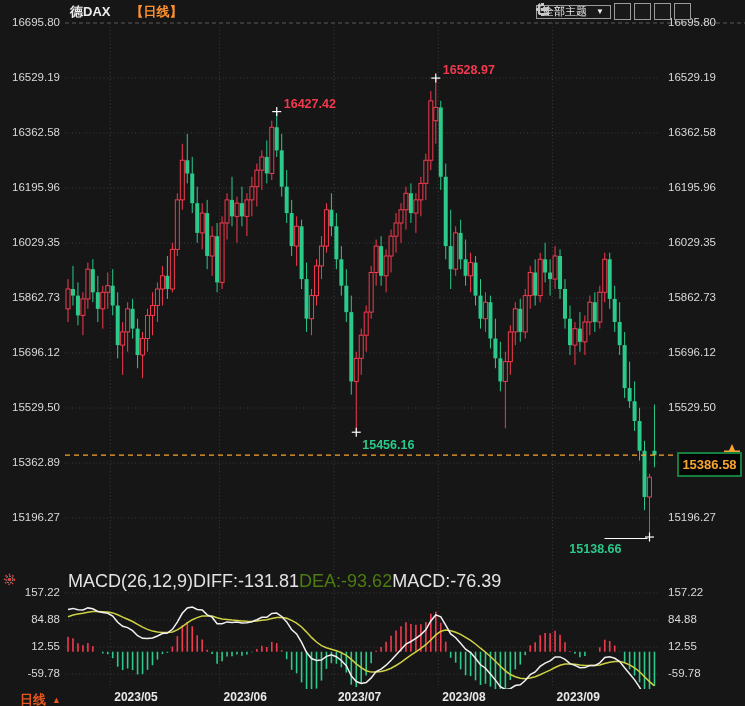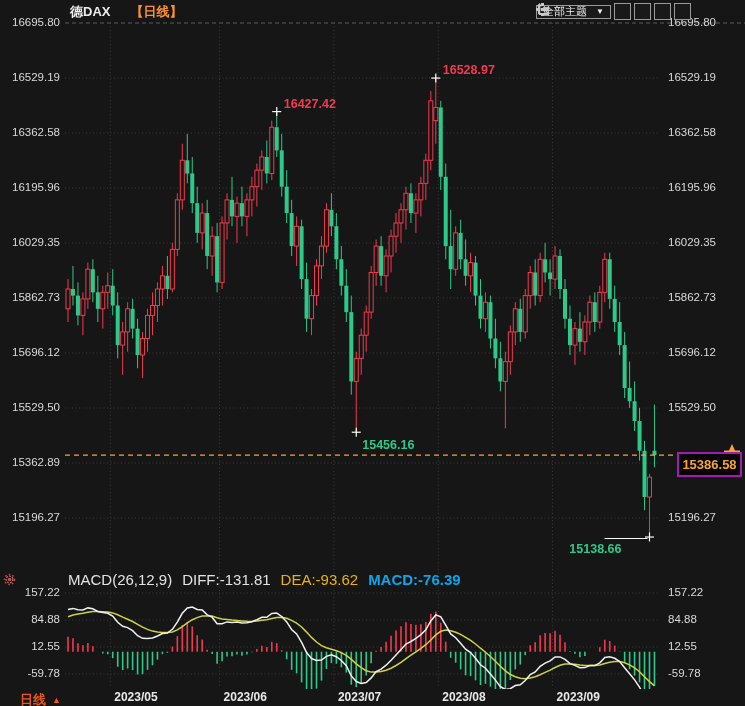--- a/index.html
+++ b/index.html
@@ -5,24 +5,24 @@
   html,body{margin:0;padding:0;background:#161616;}
   body{width:745px;height:706px;overflow:hidden;font-family:"Liberation Sans","DejaVu Sans",sans-serif;}
   .app{position:relative;width:745px;height:706px;background:#161616;}
   svg{position:absolute;left:0;top:0;}
   .title{position:absolute;top:3px;left:70px;font-size:13px;font-weight:bold;color:#ececec;white-space:nowrap;z-index:3;}
   .title .tag{color:#ff9130;margin-left:20px;}
   .controls{position:absolute;top:3px;left:536px;display:flex;gap:3px;align-items:center;z-index:3;}
   .dd{display:inline-flex;align-items:center;gap:9px;border:1px solid #9a9a9a;color:#f0f0f0;font-size:11px;padding:1px 6px;height:14px;background:#191919;cursor:pointer;}
   .dd .arr{font-size:8px;}
   .icon-btn{width:17px;height:17px;border:1px solid #9a9a9a;background:#191919;display:inline-flex;align-items:center;justify-content:center;padding:0;cursor:pointer;}
-  .macd-head{position:absolute;top:571px;left:68px;font-size:15px;color:#e2e2e2;display:flex;gap:10px;z-index:3;white-space:nowrap;}
-  .macd-head .dea{color:#eab308;}
-  .macd-head .macdv{color:#0ea5e9;font-weight:bold;}
-  .price-tag{position:absolute;left:677px;top:452px;width:61px;height:21px;border:2px solid #a21caf;color:#f7a432;background:#060606;font-size:13px;font-weight:bold;display:flex;align-items:center;justify-content:center;z-index:2;}
+  .macd-head{position:absolute;top:571px;left:68px;font-size:18px;color:#e2e2e2;display:flex;gap:0;z-index:3;white-space:nowrap;}
+  .macd-head .dea{color:#4d7c0f;}
+  .macd-head .macdv{color:#e5e5e5;}
+  .price-tag{position:absolute;left:677px;top:452px;width:61px;height:21px;border:2px solid #15803d;color:#f7a432;background:#060606;font-size:13px;font-weight:bold;display:flex;align-items:center;justify-content:center;z-index:2;}
   .footer-period{position:absolute;left:20px;top:691px;color:#e8581c;font-weight:bold;font-size:13px;z-index:3;display:flex;gap:6px;align-items:center;}
   .footer-period .arr{font-size:9px;}
   .settings{position:absolute;left:3px;top:573px;z-index:3;}
 </style>
 </head>
 <body>
 
 <div class="app">
 
   <svg id="chart-svg" width="745" height="706">

